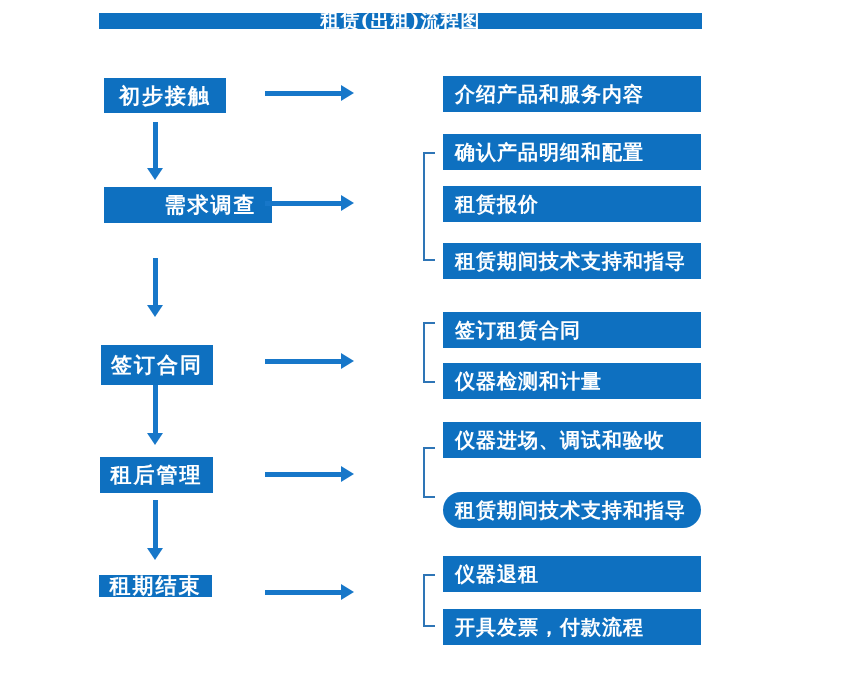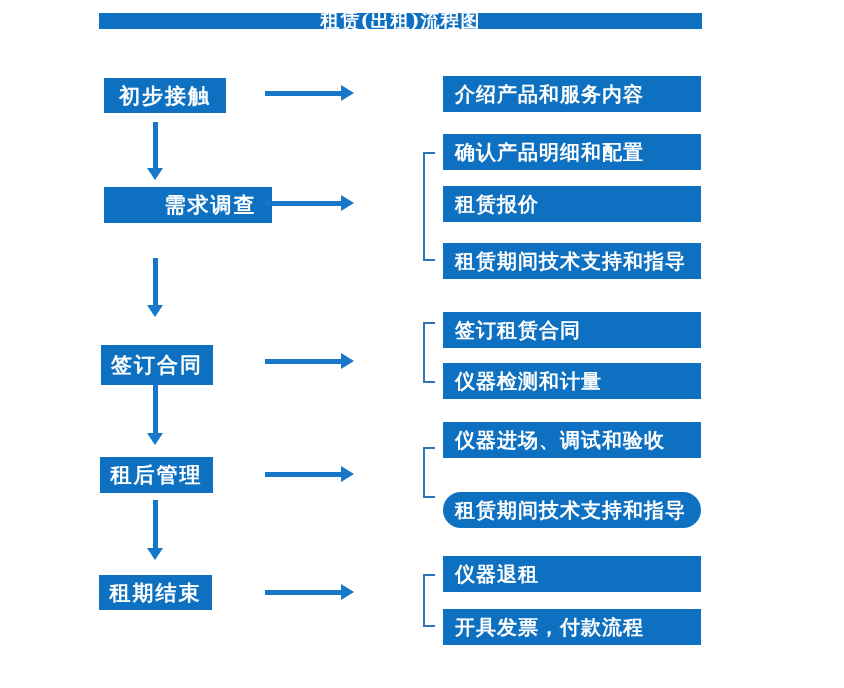--- a/index.html
+++ b/index.html
@@ -39,21 +39,21 @@
     justify-content: center;
     font-size: 21px;
     font-weight: bold;
     letter-spacing: 2px;
     white-space: nowrap;
   }
   .s1 { left: 104px; top: 78px;  width: 122px; height: 35px; }
   .s2 { left: 104px; top: 187px; width: 123px; height: 36px; padding-left: 45px; }
   .s3 { left: 101px; top: 345px; width: 112px; height: 40px; }
   .s4 { left: 100px; top: 457px; width: 113px; height: 36px; }
-  .s5 { left: 99px;  top: 575px; width: 113px; height: 35px; }
+  .s5 { left: 99px;  top: 575px; width: 113px; height: 22px; }
   
   .detail-box {
     position: absolute;
     left: 443px;
     width: 258px;
     height: 36px;
     background: #0e70c0;
     color: #ffffff;
     display: flex;
     align-items: center;

